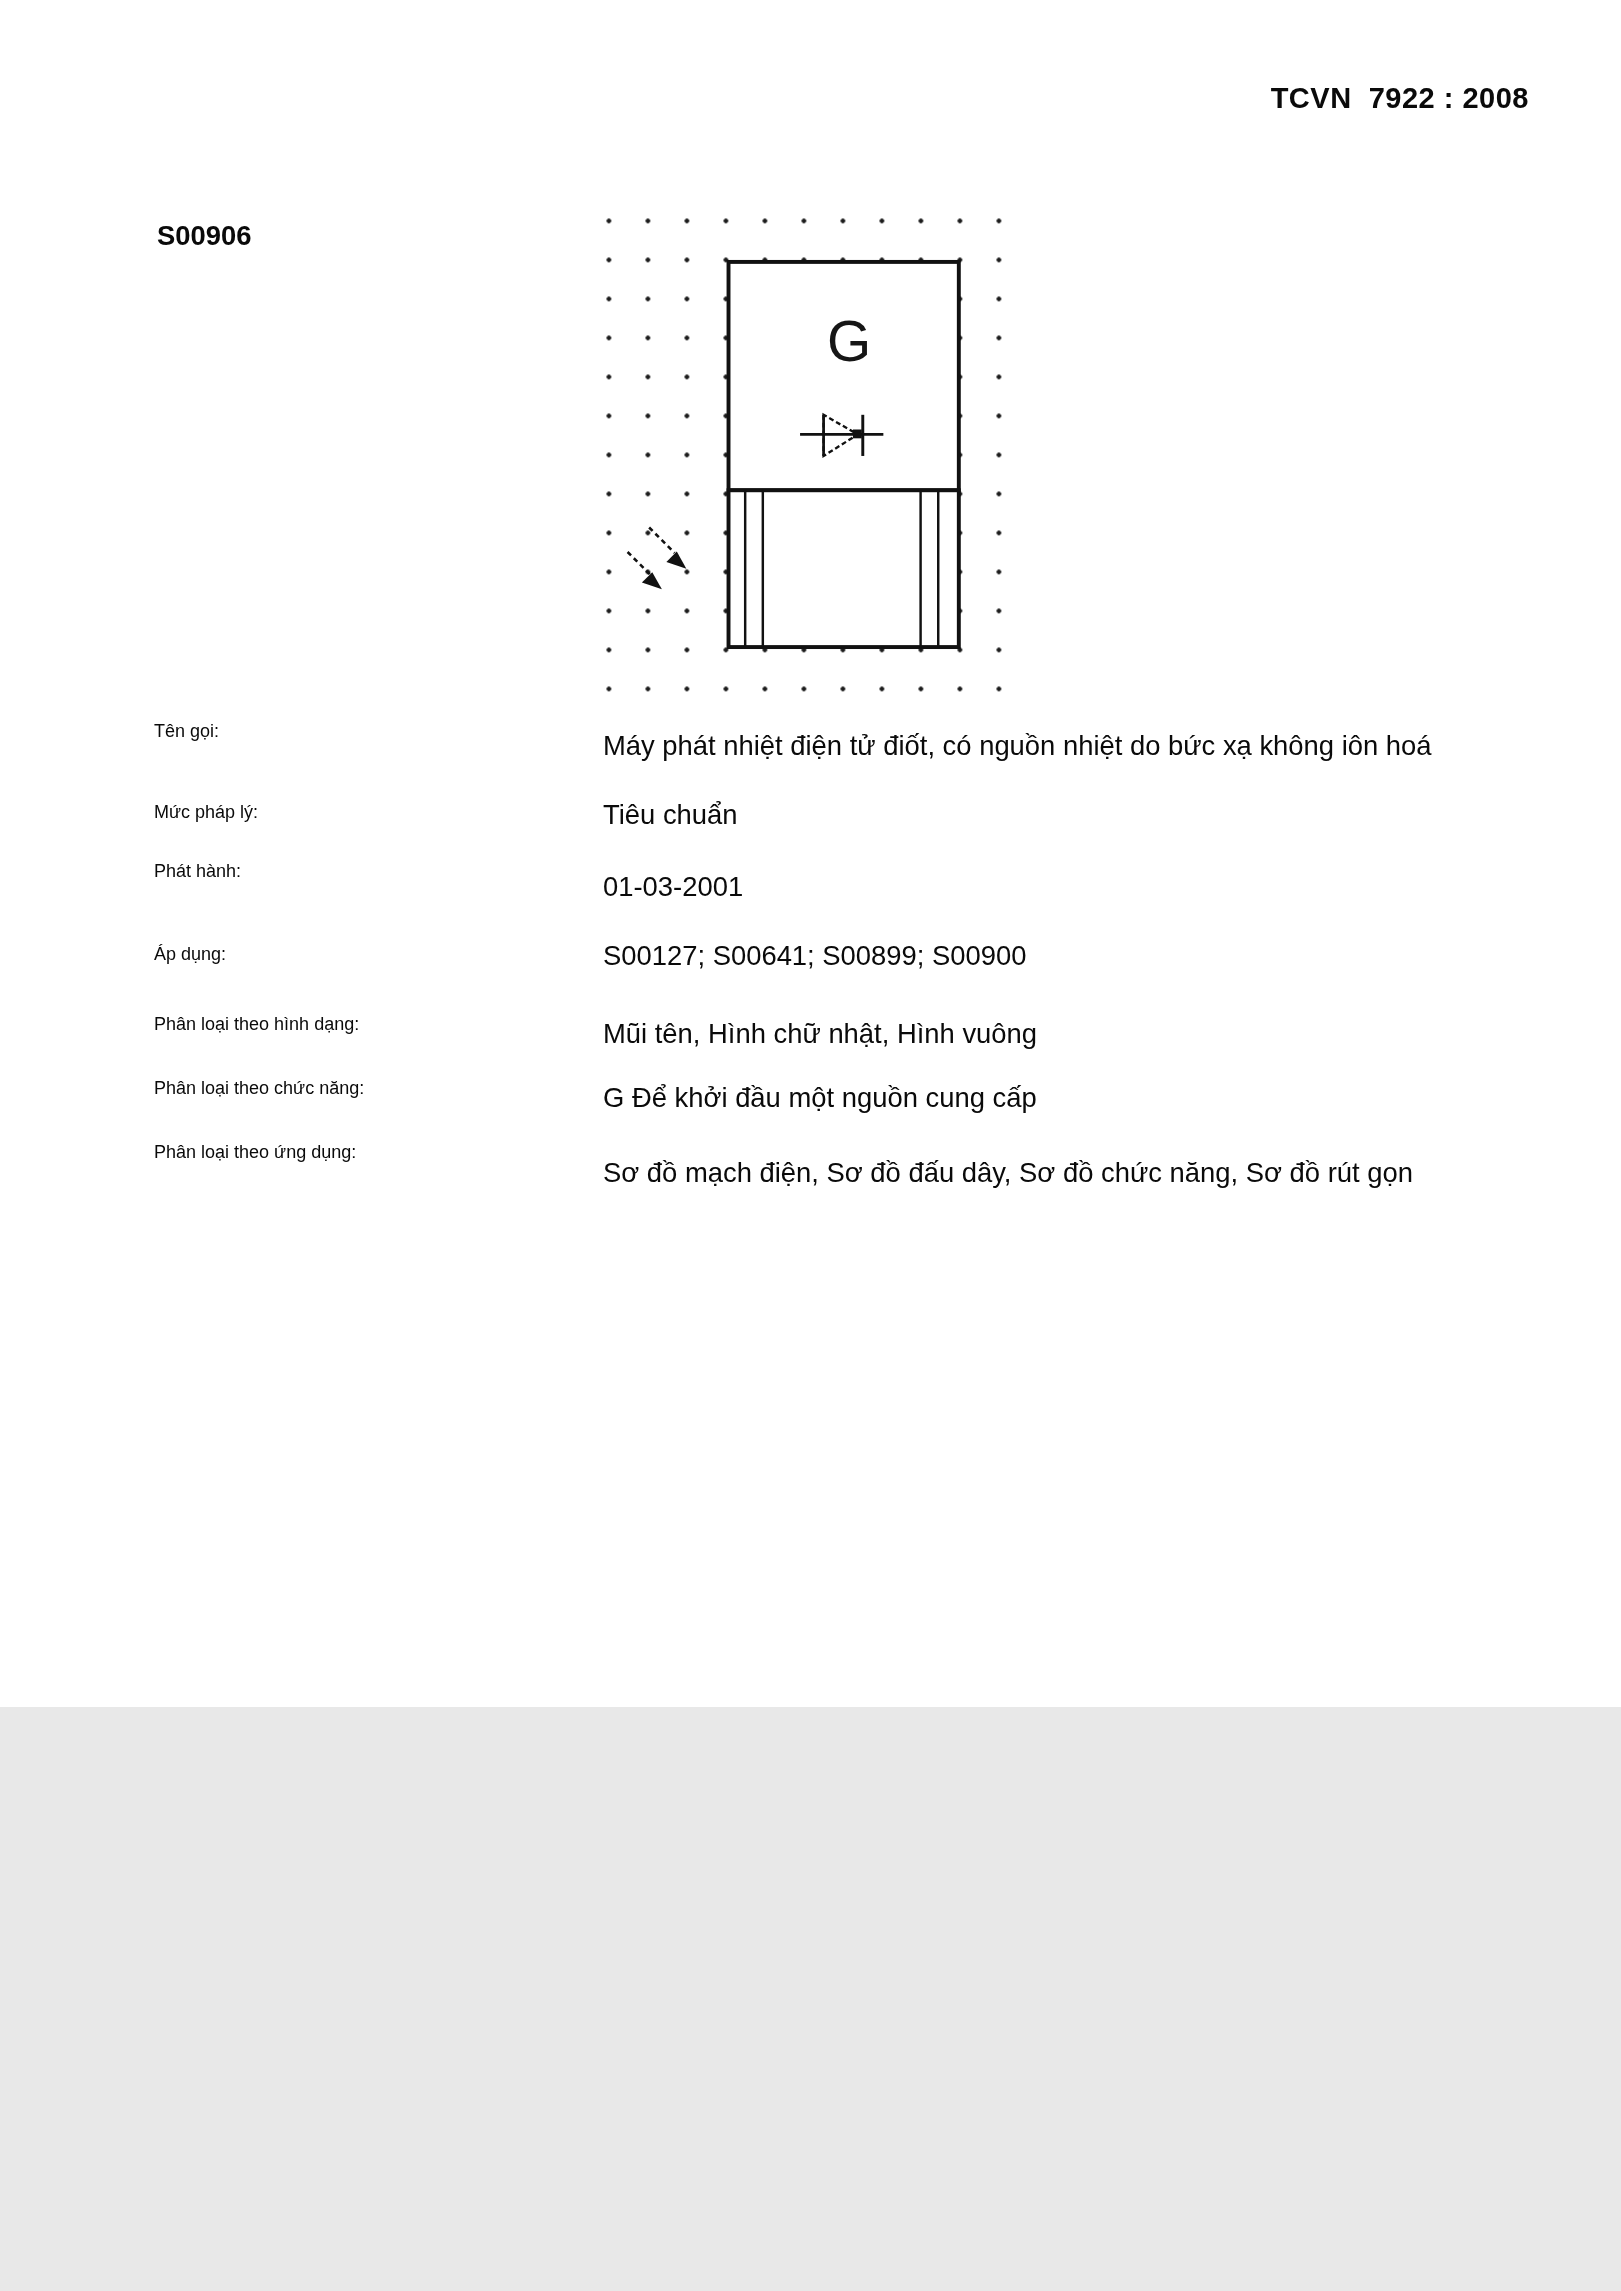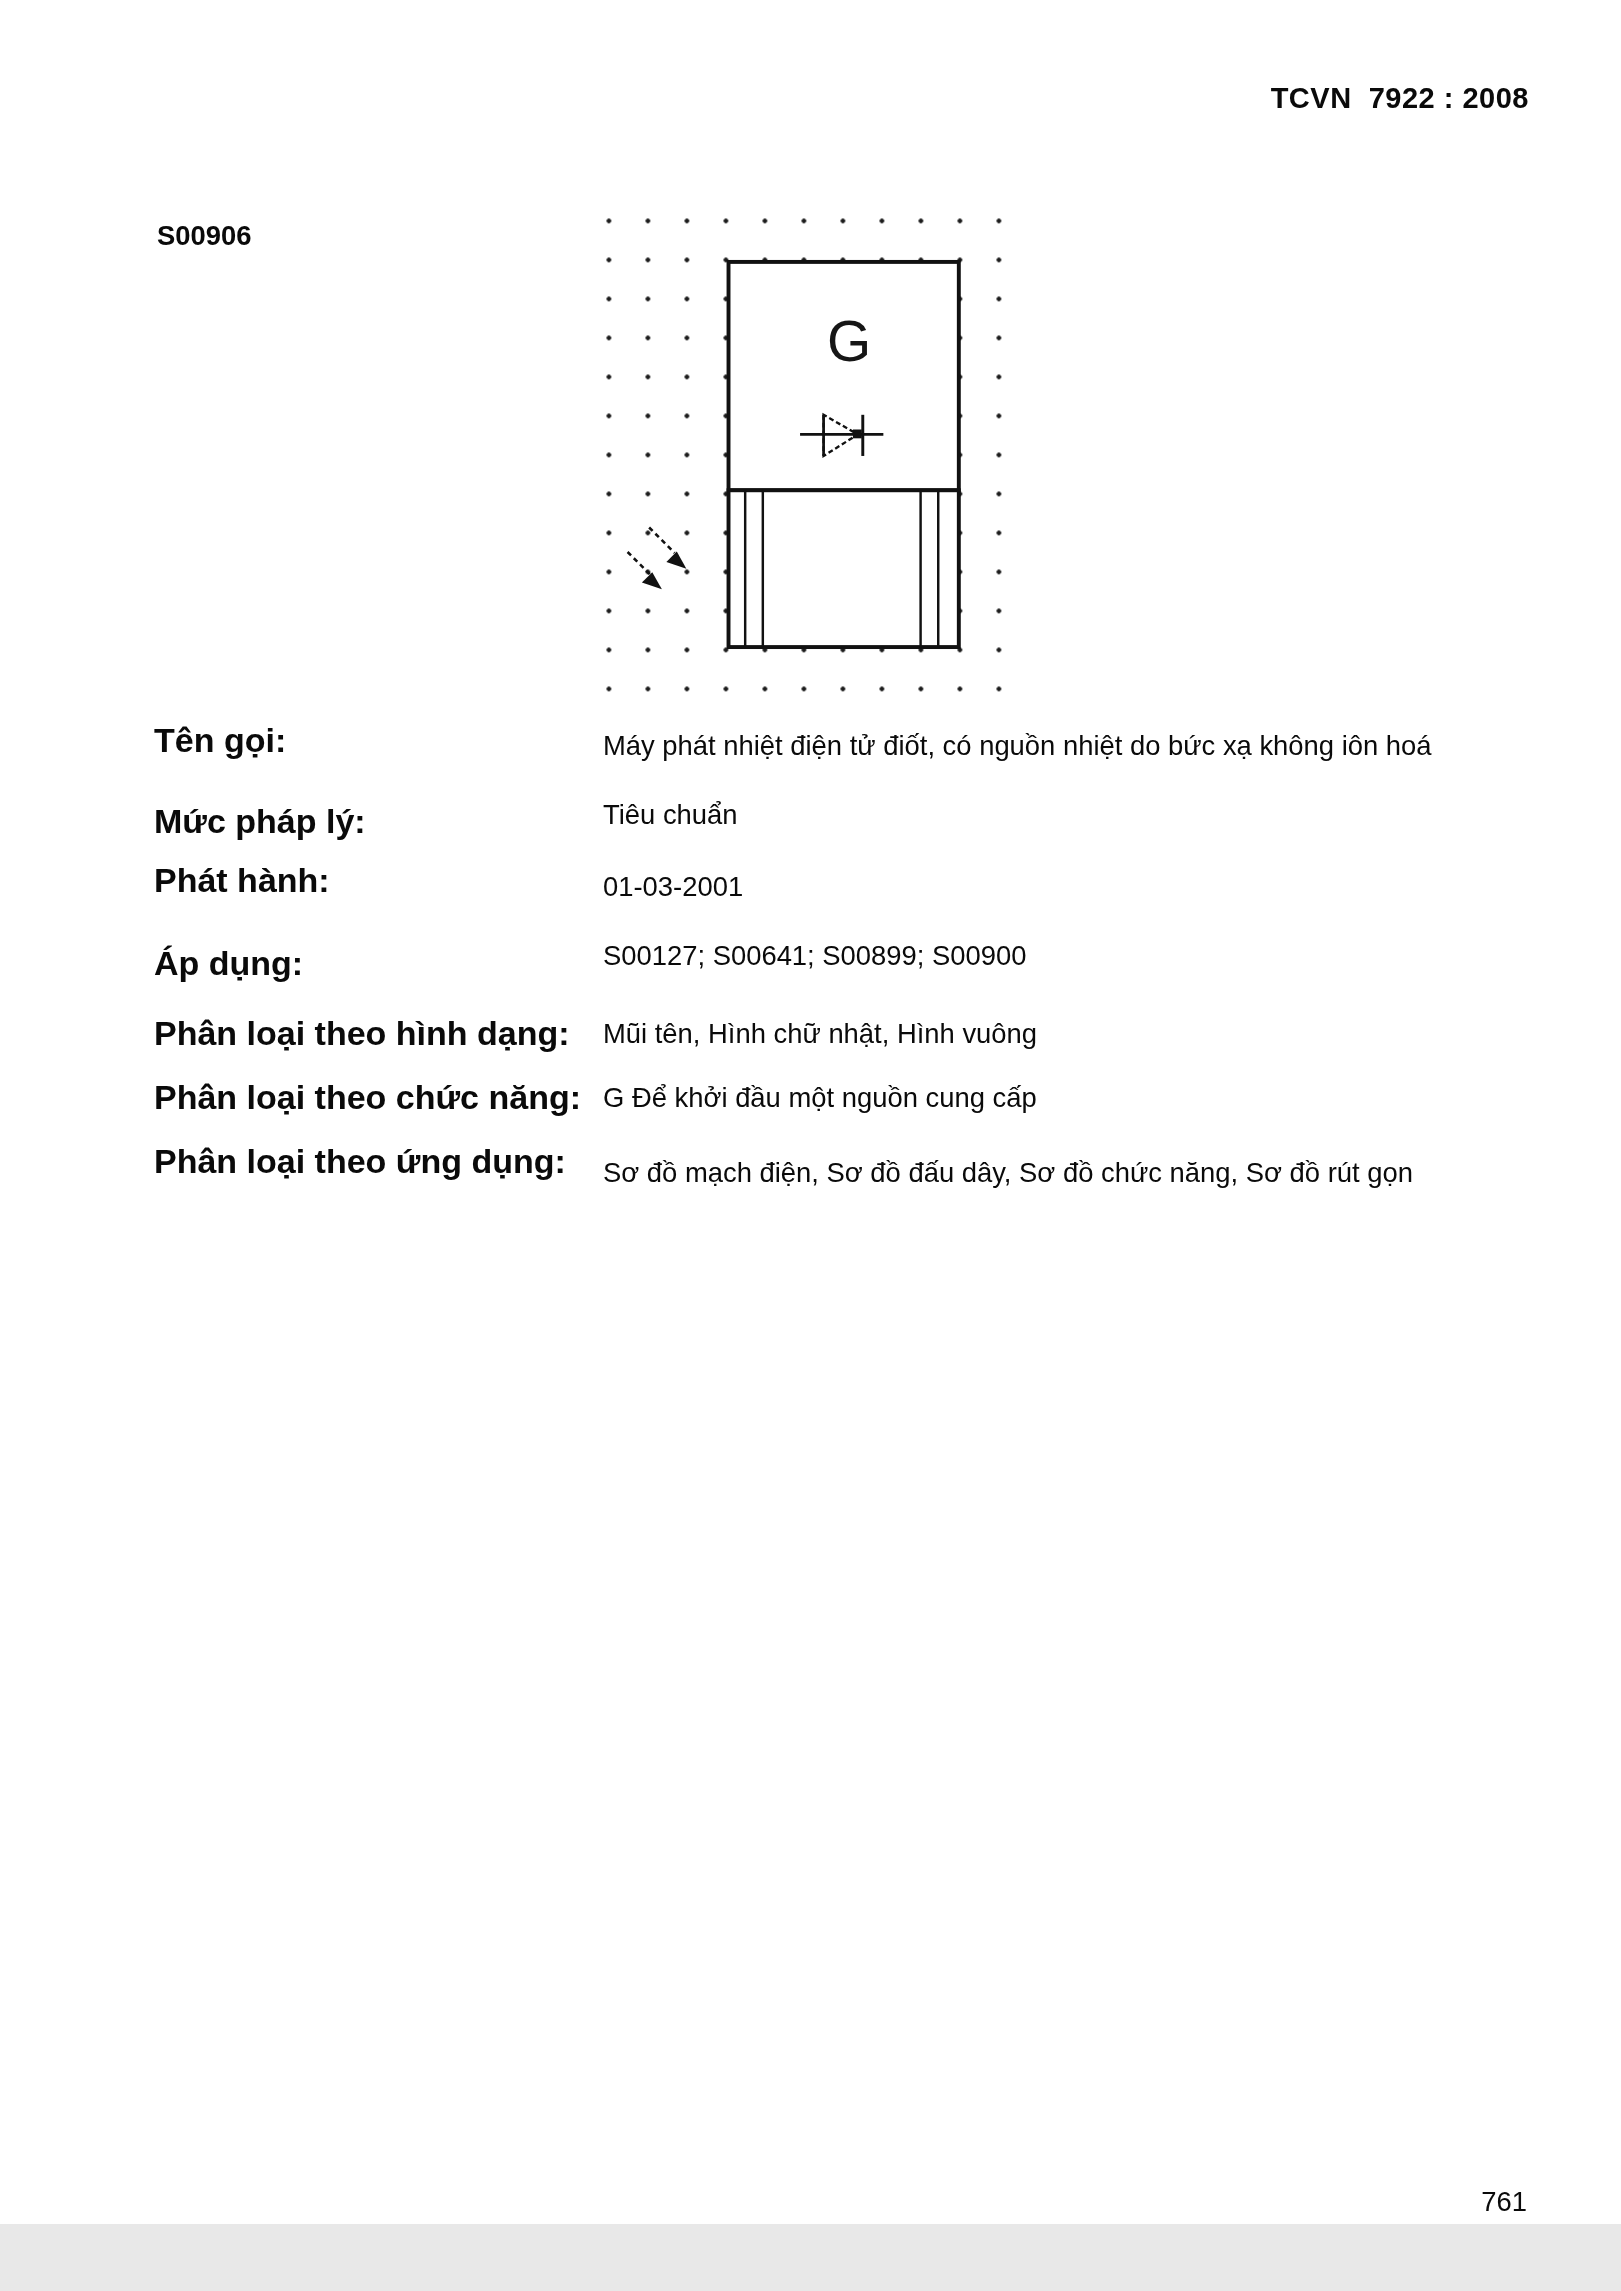--- a/index.html
+++ b/index.html
@@ -1,18 +1,18 @@
 <!DOCTYPE html>
 <html><head>
 <meta charset="utf-8">
 <style>
   html,body{margin:0;padding:0;background:#e8e8e8;}
   .page{
     position:relative;
-    width:1621px;height:2224px;
+    width:1621px;height:1707px;
     background:#ffffff;
     font-family:"Liberation Sans", sans-serif;
     color:#0a0a0a;
     overflow:hidden;
   }
   .doc-header{
     position:absolute;top:82px;right:92px;
     font-size:29px;font-weight:bold;letter-spacing:0.5px;
     white-space:pre;
   }
@@ -28,21 +28,21 @@
   }
   .diagram svg{position:absolute;left:0;top:0;}
   .g-letter{
     font-family:"Liberation Sans", sans-serif;
     font-size:58px;
     fill:#161616;
   }
   .field-row{position:absolute;left:0;width:1621px;height:39px;}
   .flabel{
     position:absolute;left:154px;top:0;
-    font-size:34px;font-weight:bold;white-space:nowrap;
+    font-size:18px;font-weight:normal;white-space:nowrap;
   }
   .fvalue{
     position:absolute;left:603px;
     font-size:27.4px;font-weight:normal;white-space:nowrap;
   }
   .page-number{
     position:absolute;top:2186px;right:94px;
     font-size:27.4px;
     text-align:right;
   }

